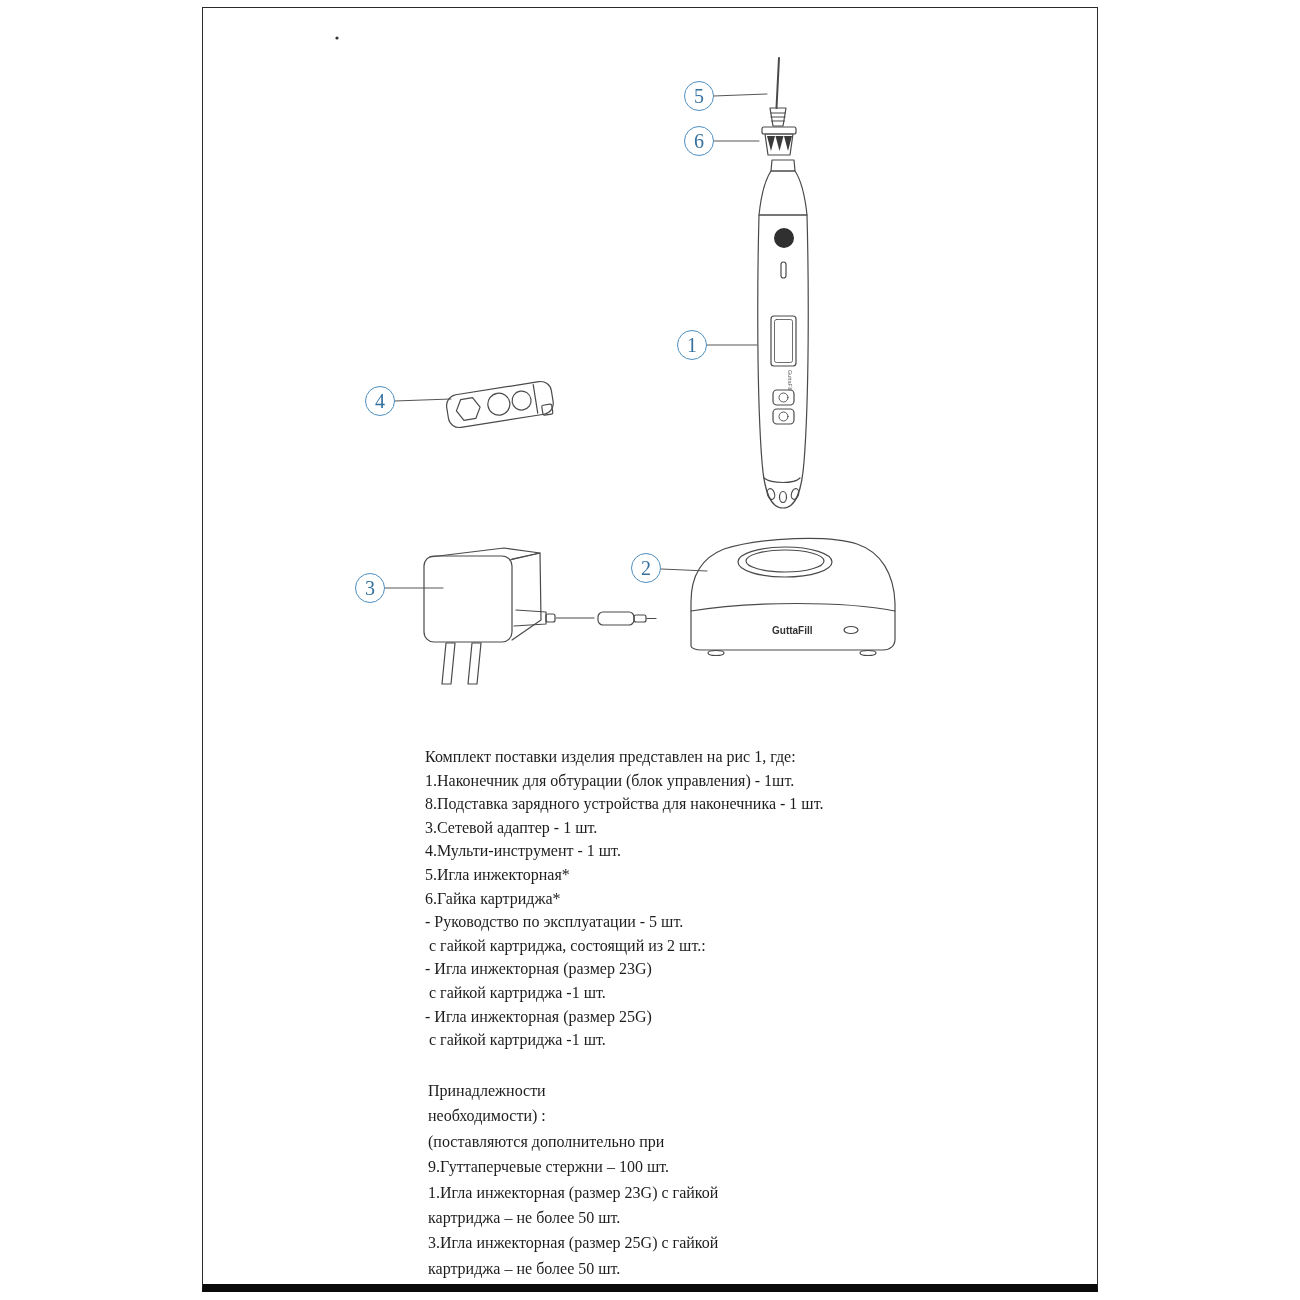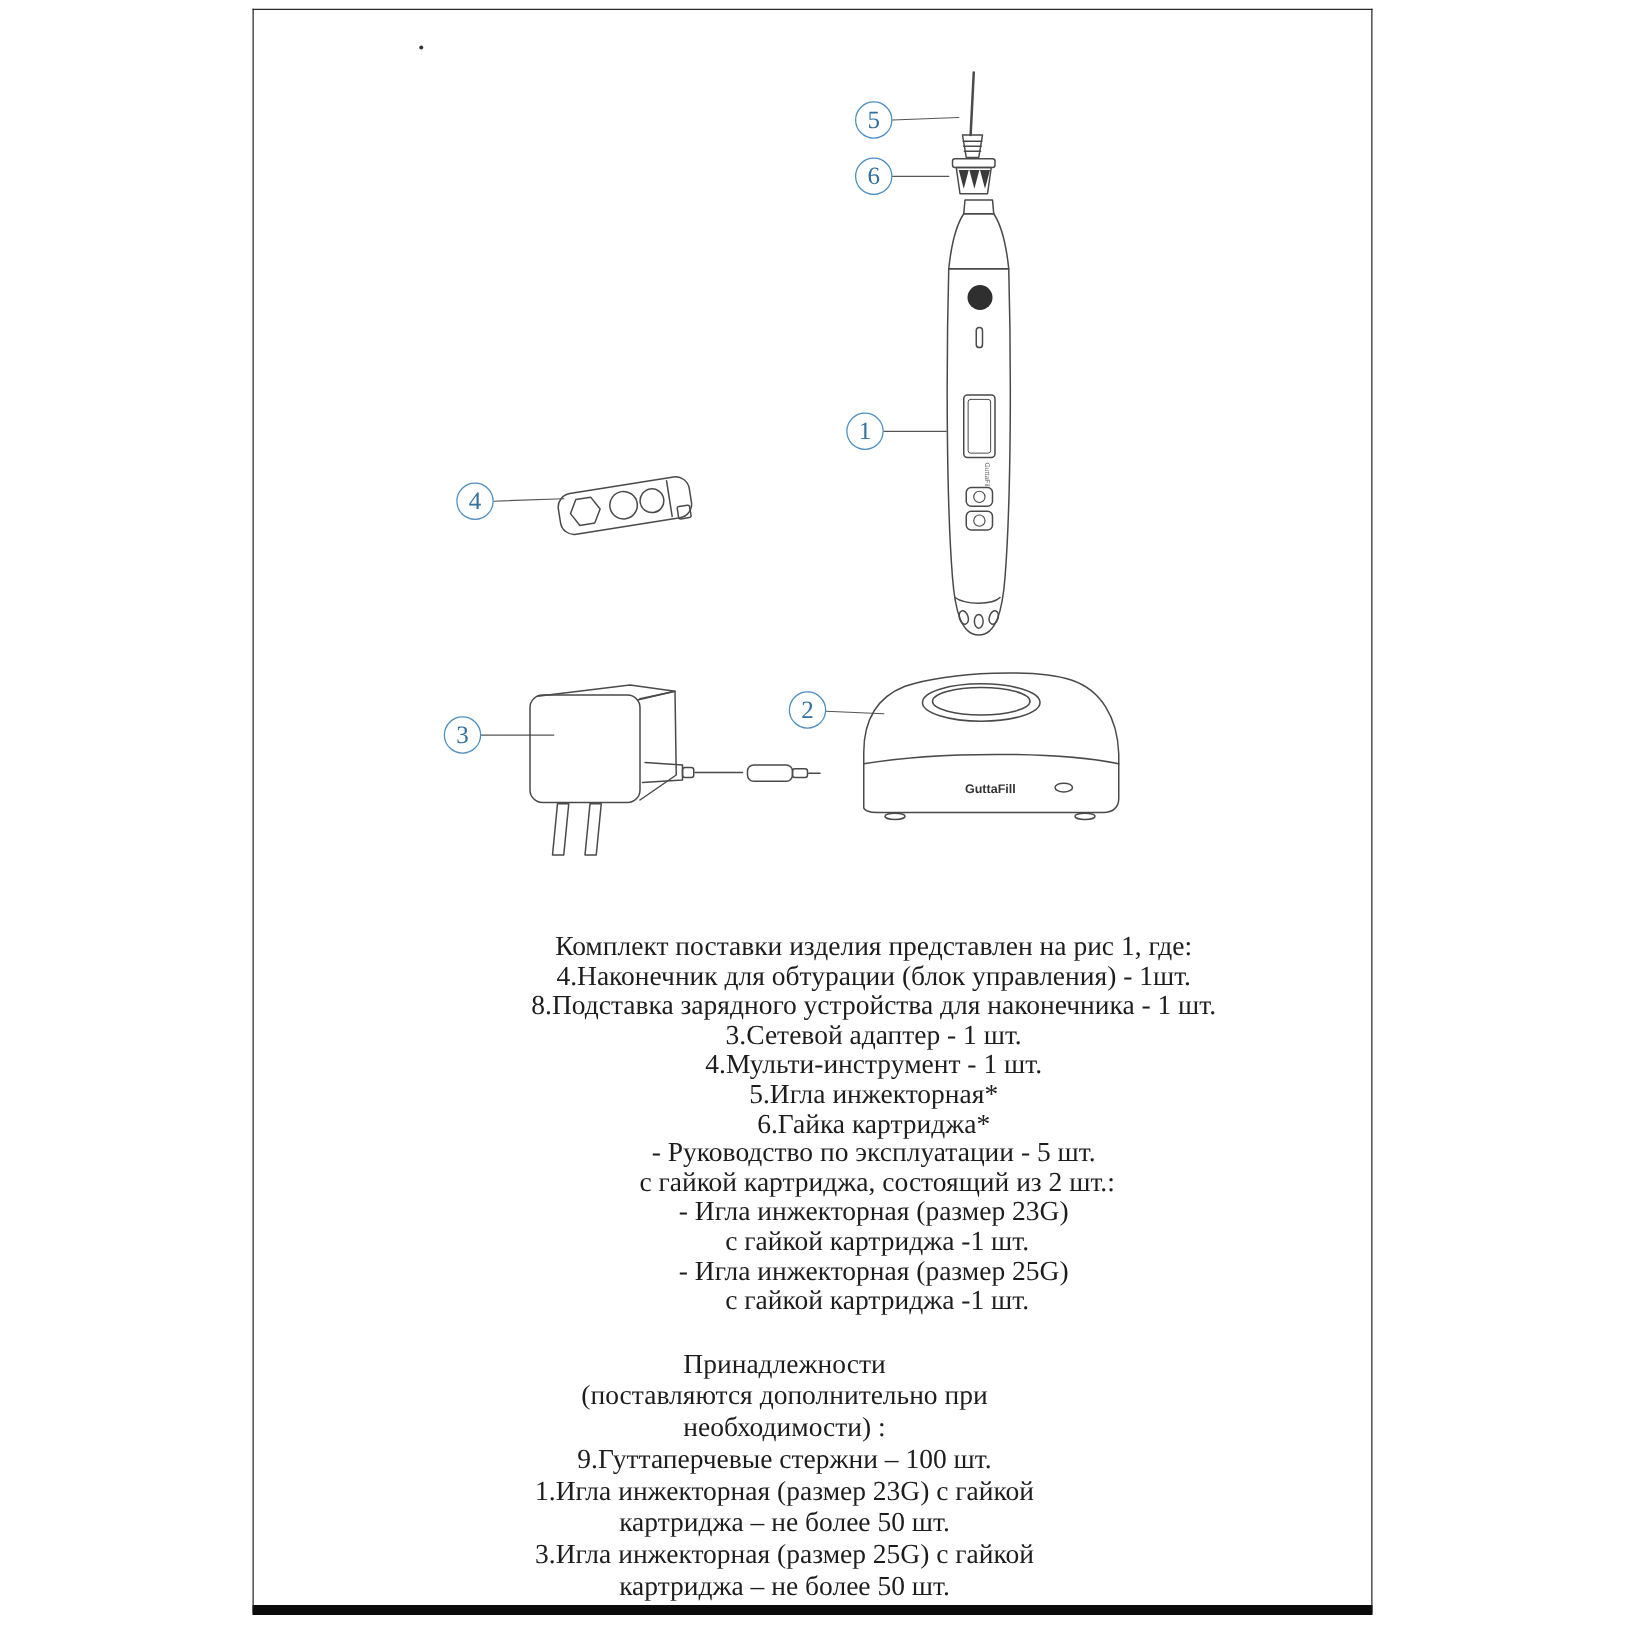--- a/index.html
+++ b/index.html
@@ -5,21 +5,21 @@
   html,body{margin:0;padding:0;background:#ffffff;}
   .canvas{position:relative;width:1300px;height:1300px;background:#ffffff;overflow:hidden;
           font-family:"Liberation Serif", serif;color:#1d1d1d;}
   .page{position:absolute;left:202px;top:7px;width:896px;height:1285px;box-sizing:border-box;
         border:1.5px solid #2a2a2a;border-bottom:8px solid #0b0b0b;background:#ffffff;}
   .figure-svg{position:absolute;left:0;top:0;width:1300px;height:1300px;}
   .callout{position:absolute;width:30px;height:30px;box-sizing:border-box;border:1.7px solid #4e8fc0;
            border-radius:50%;color:#35719f;font-size:20px;display:flex;align-items:center;
            justify-content:center;background:#ffffff;z-index:3;}
   .text-block{position:absolute;z-index:2;}
-  .tline{white-space:pre;font-size:22px;text-align:center;}
+  .tline{white-space:pre;font-size:16px;}
   .pkg .tline{height:23.6px;line-height:23.6px;}
   .acc .tline{height:25.4px;line-height:25.4px;}
 </style>
 </head>
 <body>
 
 <div class="canvas">
   <div class="page"></div>
 
   <svg class="figure-svg" width="1300" height="1300" viewBox="0 0 1300 1300">
@@ -121,37 +121,37 @@
     </div>
   <div class="callout" style="left:684px;top:81px;">
       <span>5</span>
     </div>
   <div class="callout" style="left:684px;top:126px;">
       <span>6</span>
     </div>
 
   <div class="text-block pkg" style="left:425px;top:745px;">
     <div class="tline">Комплект поставки изделия представлен на рис 1, где:</div>
-    <div class="tline">4.Наконечник для обтурации (блок управления) - 1шт.</div>
+    <div class="tline">1.Наконечник для обтурации (блок управления) - 1шт.</div>
     <div class="tline">8.Подставка зарядного устройства для наконечника - 1 шт.</div>
     <div class="tline">3.Сетевой адаптер - 1 шт.</div>
     <div class="tline">4.Мульти-инструмент - 1 шт.</div>
     <div class="tline">5.Игла инжекторная*</div>
     <div class="tline">6.Гайка картриджа*</div>
     <div class="tline">- Руководство по эксплуатации - 5 шт.</div>
     <div class="tline"> с гайкой картриджа, состоящий из 2 шт.:</div>
     <div class="tline">- Игла инжекторная (размер 23G)</div>
     <div class="tline"> с гайкой картриджа -1 шт.</div>
     <div class="tline">- Игла инжекторная (размер 25G)</div>
     <div class="tline"> с гайкой картриджа -1 шт.</div>
   </div>
 
   <div class="text-block acc" style="left:428px;top:1078px;">
     <div class="tline">Принадлежности</div>
+    <div class="tline">необходимости) :</div>
     <div class="tline">(поставляются дополнительно при</div>
-    <div class="tline">необходимости) :</div>
     <div class="tline">9.Гуттаперчевые стержни – 100 шт.</div>
     <div class="tline">1.Игла инжекторная (размер 23G) с гайкой</div>
     <div class="tline">картриджа – не более 50 шт.</div>
     <div class="tline">3.Игла инжекторная (размер 25G) с гайкой</div>
     <div class="tline">картриджа – не более 50 шт.</div>
   </div>
 </div>
 
 </body></html>

